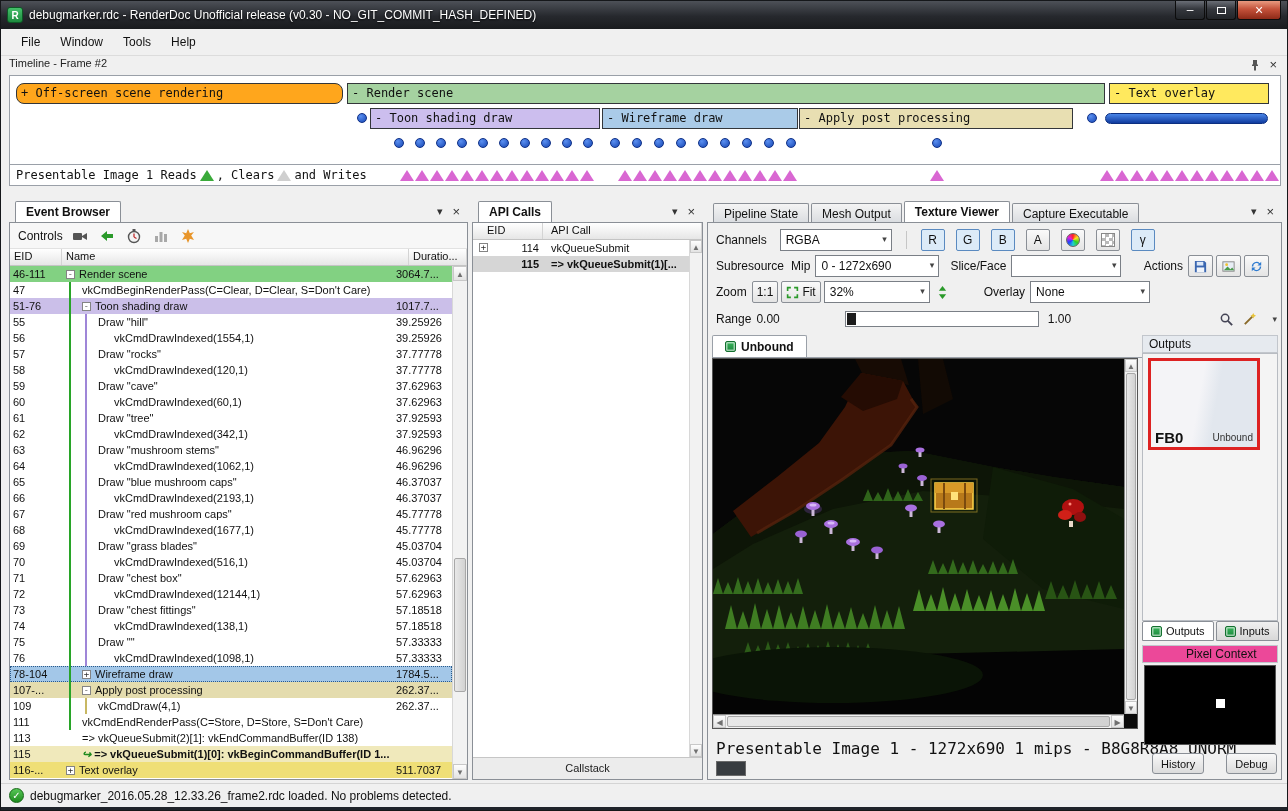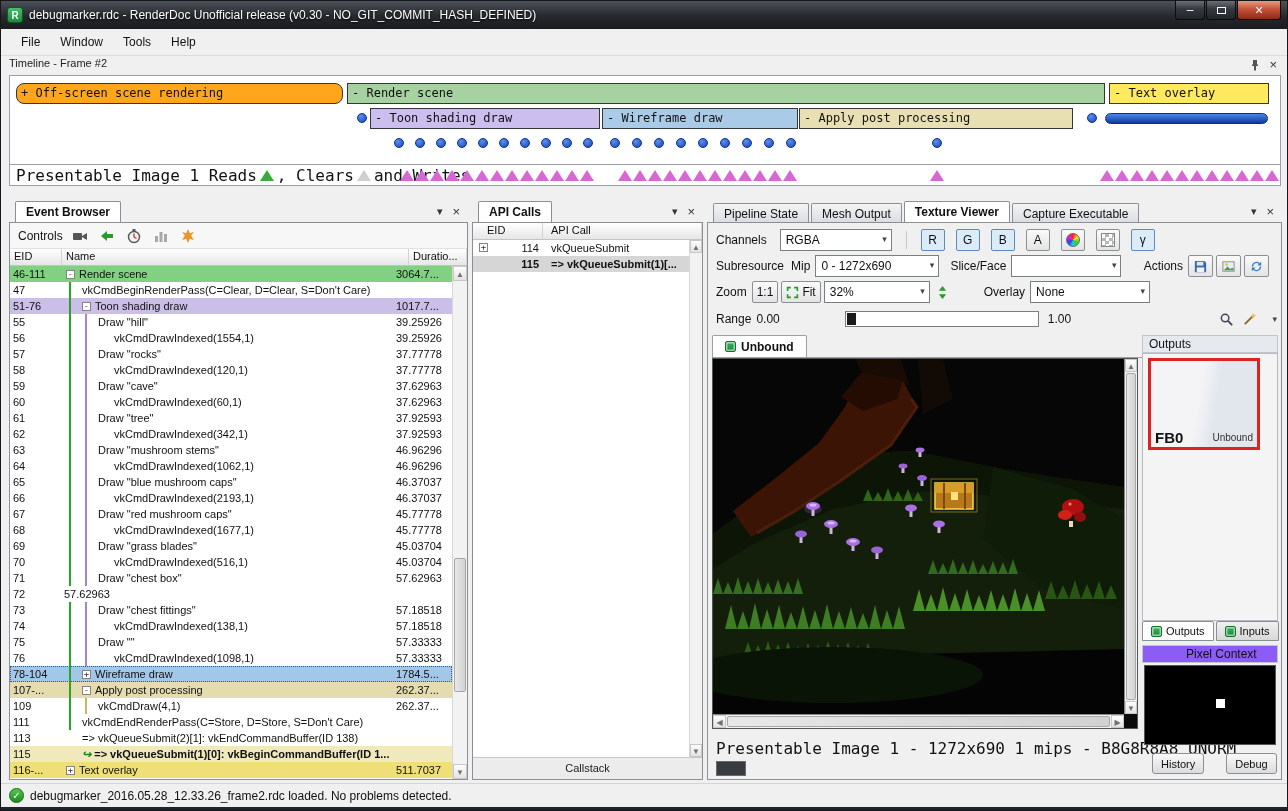--- a/index.html
+++ b/index.html
@@ -28,21 +28,21 @@
   .tl-header { position:absolute; top:56px; left:8px; right:8px; height:18px; font-size:11px; color:#222; }
   .tl-header .dockicons { position:absolute; right:2px; top:0; display:flex; gap:8px; align-items:center; }
   .tl-canvas { position:absolute; top:74px; left:8px; width:1272px; height:89px; background:#fff; border:1px solid #9aa0a8; border-bottom:none; }
   .tl-block { position:absolute; height:21px; border:1px solid #33363a; font-family:"DejaVu Sans Mono",monospace;
     font-size:12px; line-height:19px; padding-left:4px; white-space:nowrap; overflow:hidden; }
   .tl-dot { position:absolute; width:10px; height:10px; border-radius:50%;
     background:radial-gradient(circle at 35% 30%,#5a8ff0,#1747b4); border:1px solid #0e2f86; }
   .tl-bar { position:absolute; top:37px; height:11px; border-radius:6px;
     background:linear-gradient(#4a86e8,#0f3a9e); border:1px solid #0c2f80; }
   .tl-footer { position:absolute; top:163px; left:8px; width:1272px; height:22px; background:#fff; border:1px solid #9aa0a8;
-    display:flex; align-items:center; gap:3px; padding-left:6px; font-family:"DejaVu Sans Mono",monospace; font-size:16px; }
+    display:flex; align-items:center; gap:3px; padding-left:6px; font-family:"DejaVu Sans Mono",monospace; font-size:12px; }
   .tri { width:0; height:0; border-left:7px solid transparent; border-right:7px solid transparent; display:inline-block; }
   .tri-green { border-bottom:11px solid #3aaa3a; }
   .tri-gray  { border-bottom:11px solid #cfcfcf; }
   .tri-abs   { position:absolute; bottom:4px; border-bottom:11px solid #d967d2; }
 
   
   .dock-tabbar { position:absolute; top:200px; height:22px; display:flex; align-items:flex-end; gap:2px; padding-left:6px; }
   .tab { height:20px; padding:3px 10px 0; border:1px solid #8a8f96; border-bottom:none; border-radius:2px 2px 0 0;
     background:linear-gradient(#f4f4f4,#d9dce0); font-size:12px; white-space:nowrap; }
   .tab.active { background:#fff; height:22px; font-weight:bold; }
@@ -391,20 +391,21 @@
           <span class="c-name"><i class="guide" style="left: 7px; background: rgb(40, 164, 40);"></i><i class="guide" style="left: 23px; background: rgb(159, 134, 216);"></i><span class="nm" style="padding-left: 52px;"><span>vkCmdDrawIndexed(516,1)</span></span></span>
           <span class="c-dur">45.03704</span>
         </div>
         <div class="erow">
           <span class="c-eid">71</span>
           <span class="c-name"><i class="guide" style="left: 7px; background: rgb(40, 164, 40);"></i><i class="guide" style="left: 23px; background: rgb(159, 134, 216);"></i><span class="nm" style="padding-left: 36px;"><span>Draw "chest box"</span></span></span>
           <span class="c-dur">57.62963</span>
         </div>
         <div class="erow">
           <span class="c-eid">72</span>
+          <span class="c-name"><i class="guide" style="left: 7px; background: rgb(40, 164, 40);"></i><i class="guide" style="left: 23px; background: rgb(159, 134, 216);"></i><span class="nm" style="padding-left: 52px;"><span>vkCmdDrawIndexed(12144,1)</span></span></span>
           <span class="c-dur">57.62963</span>
         </div>
         <div class="erow">
           <span class="c-eid">73</span>
           <span class="c-name"><i class="guide" style="left: 7px; background: rgb(40, 164, 40);"></i><i class="guide" style="left: 23px; background: rgb(159, 134, 216);"></i><span class="nm" style="padding-left: 36px;"><span>Draw "chest fittings"</span></span></span>
           <span class="c-dur">57.18518</span>
         </div>
         <div class="erow">
           <span class="c-eid">74</span>
           <span class="c-name"><i class="guide" style="left: 7px; background: rgb(40, 164, 40);"></i><i class="guide" style="left: 23px; background: rgb(159, 134, 216);"></i><span class="nm" style="padding-left: 52px;"><span>vkCmdDrawIndexed(138,1)</span></span></span>
@@ -695,21 +696,21 @@
       <div class="mini-tabs">
         <div class="mini-tab active">
           <span class="gicon"></span>
           <span>Outputs</span>
         </div>
         <div class="mini-tab">
           <span class="gicon"></span>
           <span>Inputs</span>
         </div>
       </div>
-      <div class="side-head px-head" style="background:#8b5cf6;padding-left:43px;">Pixel Context</div>
+      <div class="side-head px-head" style="background:#ec4899;padding-left:43px;">Pixel Context</div>
       <div class="px-box">
         <div class="px-dot"></div>
       </div>
       <div class="side-btns">
         <div class="btn" style="margin-left:10px;">History</div>
         <div class="btn" style="margin-left:22px;">Debug</div>
       </div>
     </div>
   </div>
 

